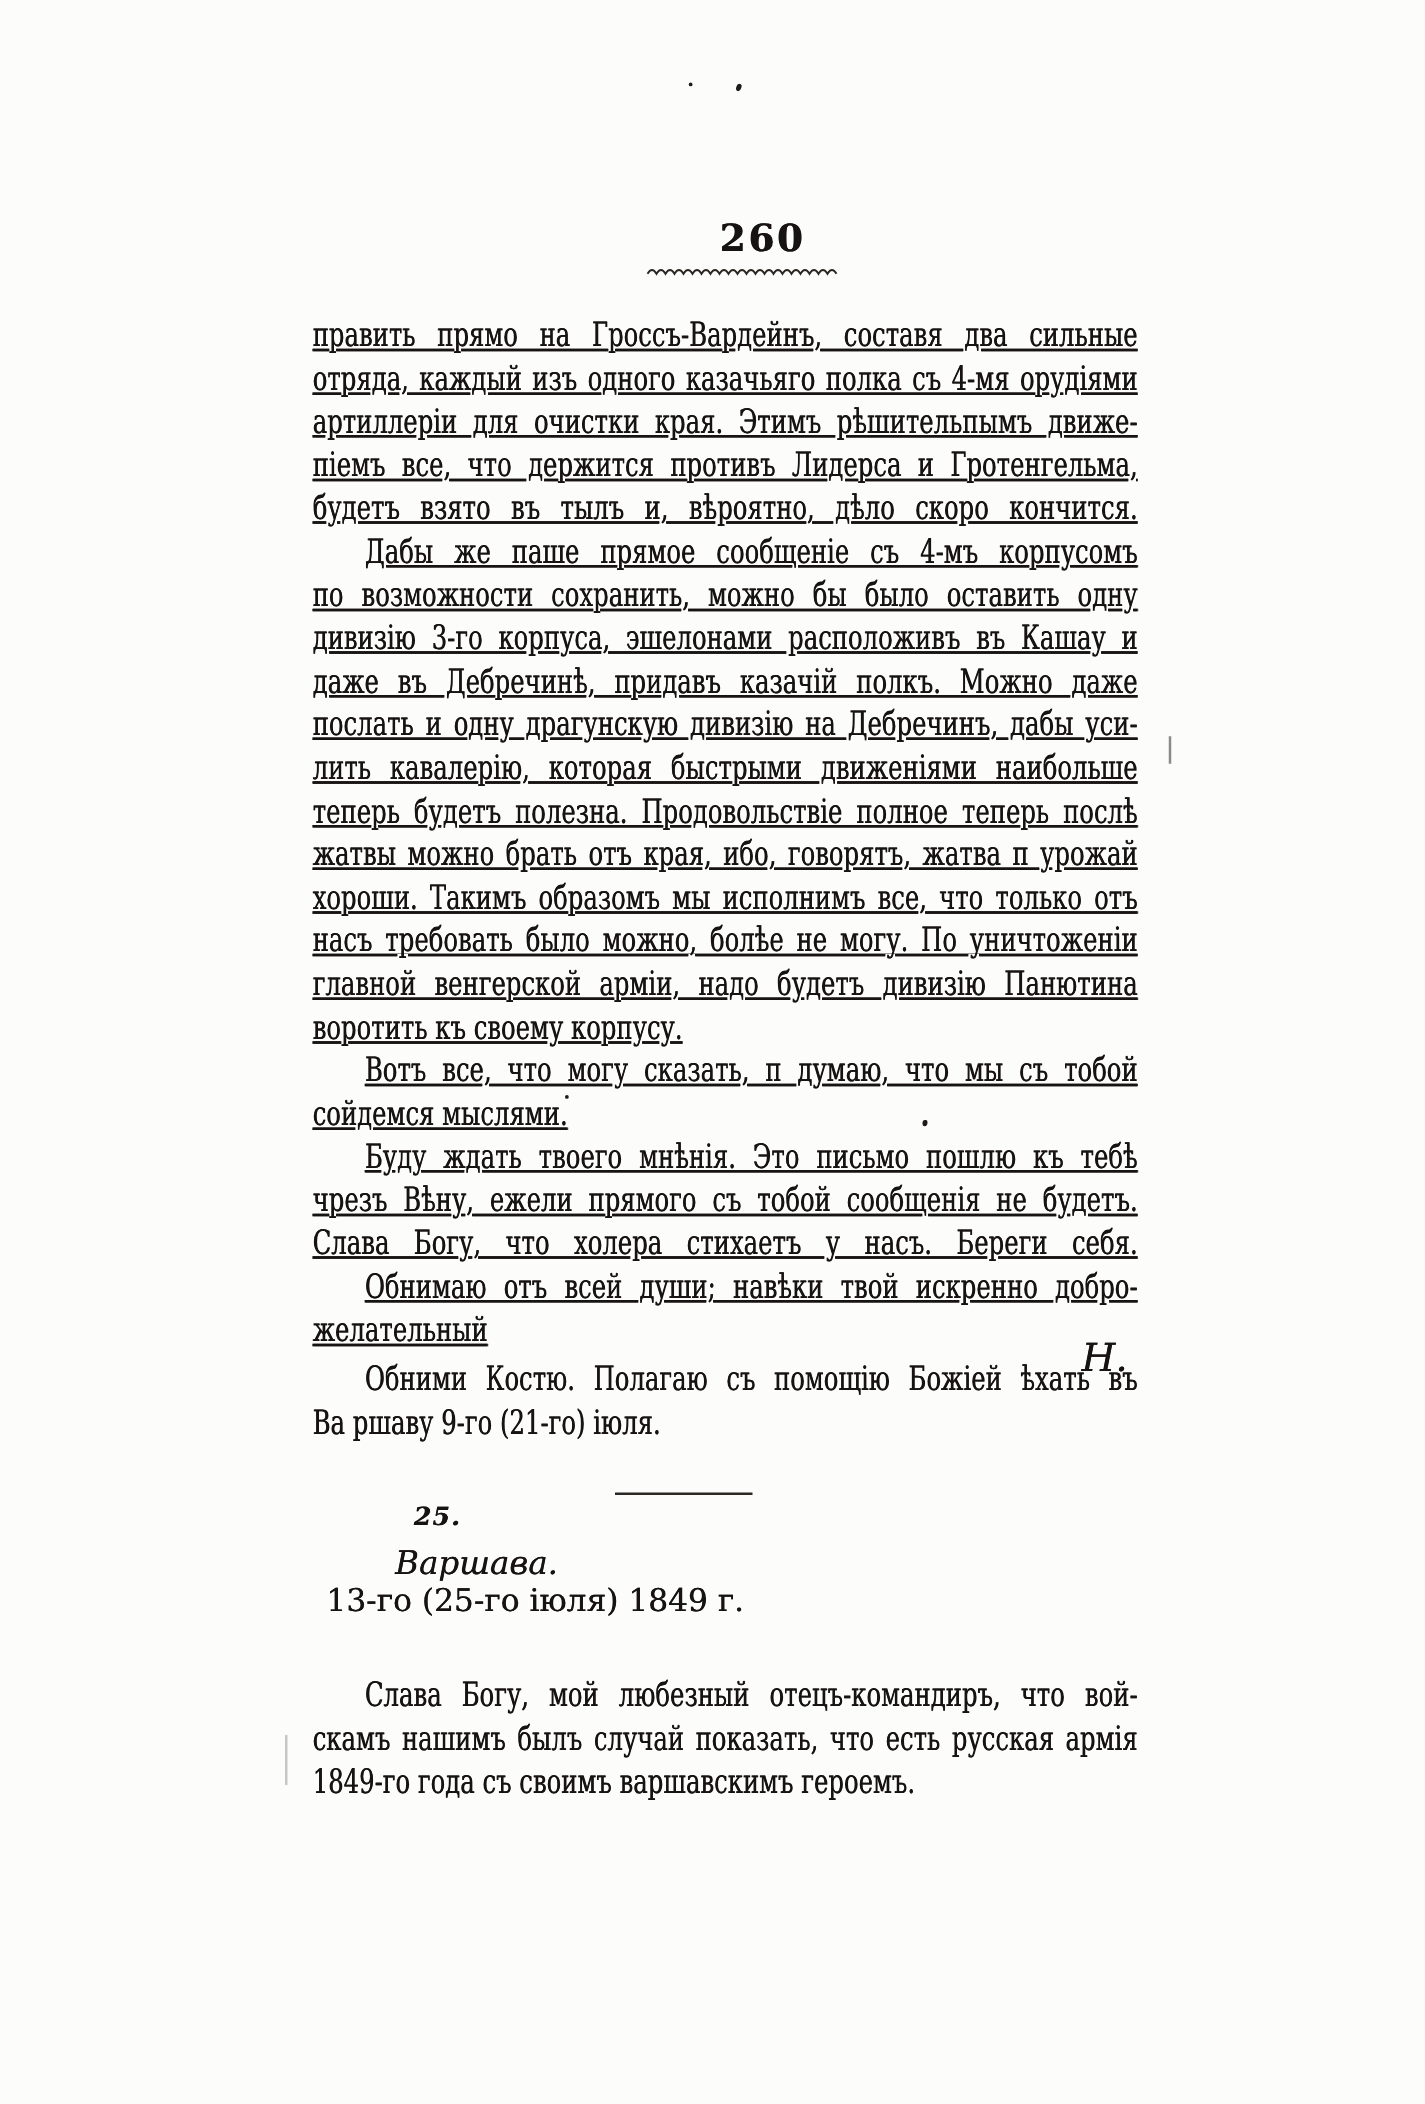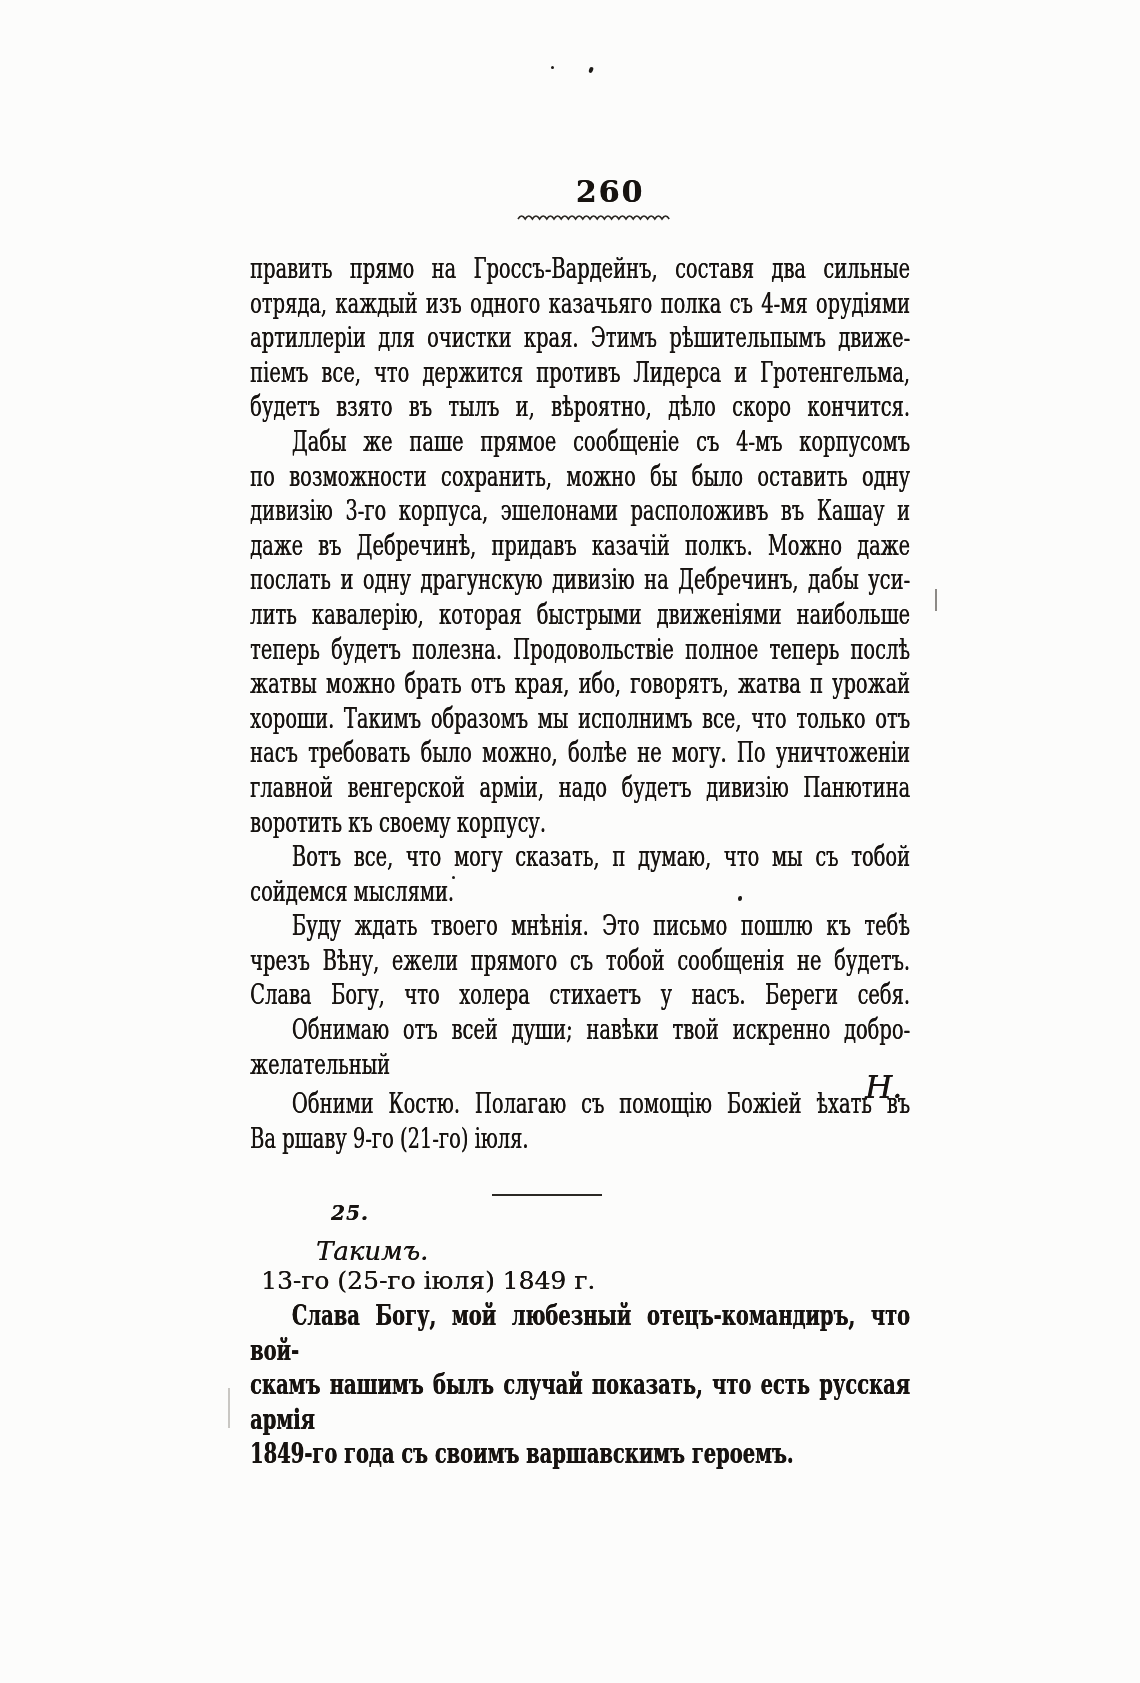--- a/index.html
+++ b/index.html
@@ -61,21 +61,21 @@
 <div>
 
   <span class="speck" style="left:551px;top:66px;width:3px;height:3px;"></span>
   <span class="speck" style="left:589px;top:67px;width:4px;height:6px;border-radius:60% 40% 60% 60%;transform:rotate(18deg);"></span>
 
   <div class="abs pagenum">260</div>
   <svg class="abs squiggle" viewBox="0 0 158 12">
     <path d="M2 7 q3.6 -6 7.2 0 q3.6 -6 7.2 0 q3.6 -6 7.2 0 q3.6 -6 7.2 0 q3.6 -6 7.2 0 q3.6 -6 7.2 0 q3.6 -6 7.2 0 q3.6 -6 7.2 0 q3.6 -6 7.2 0 q3.6 -6 7.2 0 q3.6 -6 7.2 0 q3.6 -6 7.2 0 q3.6 -6 7.2 0 q3.6 -6 7.2 0 q3.6 -6 7.2 0 q3.6 -6 7.2 0 q3.6 -6 7.2 0 q3.6 -6 7.2 0 q3.6 -6 7.2 0 q3.6 -6 7.2 0 q3.6 -6 7.2 0" fill="none" stroke="#2a2722" stroke-width="1.6"></path>
   </svg>
 
-  <div id="body1" class="abs col" style="top:252px;">
+  <div id="body1" class="abs col" style="top:252px;text-decoration:underline;">
       <div class="ln just">править прямо на Гроссъ-Вардейнъ, составя два сильные</div>
       <div class="ln just">отряда, каждый изъ одного казачьяго полка съ 4-мя орудіями</div>
       <div class="ln just">артиллеріи для очистки края. Этимъ рѣшительпымъ движе-</div>
       <div class="ln just">піемъ все, что держится противъ Лидерса и Гротенгельма,</div>
       <div class="ln just">будетъ взято въ тылъ и, вѣроятно, дѣло скоро кончится.</div>
       <div class="ln just ind">Дабы же паше прямое сообщеніе съ 4-мъ корпусомъ</div>
       <div class="ln just">по возможности сохранить, можно бы было оставить одну</div>
       <div class="ln just">дивизію 3-го корпуса, эшелонами расположивъ въ Кашау и</div>
       <div class="ln just">даже въ Дебречинѣ, придавъ казачій полкъ. Можно даже</div>
       <div class="ln just">послать и одну драгунскую дивизію на Дебречинъ, дабы уси-</div>
@@ -98,24 +98,24 @@
   <div class="abs sig">Н.</div>
 
   <div id="postscript" class="abs col" style="top:1087px;">
       <div class="ln just ind">Обними Костю. Полагаю съ помощію Божіей ѣхать въ</div>
       <div class="ln">Ва ршаву 9-го (21-го) іюля.</div>
     </div>
 
   <div class="abs rule"></div>
 
   <div class="abs hnum">25.</div>
-  <div class="abs hplace">Такимъ.</div>
+  <div class="abs hplace">Варшава.</div>
   <div class="abs hdate">13-го (25-го іюля) 1849 г.</div>
 
-  <div id="letter2" class="abs col" style="top:1299px;font-weight:bold;">
+  <div id="letter2" class="abs col" style="top:1340px;">
       <div class="ln just ind">Слава Богу, мой любезный отецъ-командиръ, что вой-</div>
       <div class="ln just">скамъ нашимъ былъ случай показать, что есть русская армія</div>
       <div class="ln">1849-го года съ своимъ варшавскимъ героемъ.</div>
     </div>
 
   <span class="speck" style="left:452px;top:876px;width:3px;height:3px;"></span>
   <span class="speck" style="left:738px;top:896px;width:4px;height:5px;border-radius:60% 40% 70% 50%;"></span>
   <span class="tick" style="left:935px;top:589px;width:2px;height:22px;"></span>
   <span class="tick" style="left:228px;top:1388px;width:2px;height:40px;background:#c9c7c3;"></span>
 

